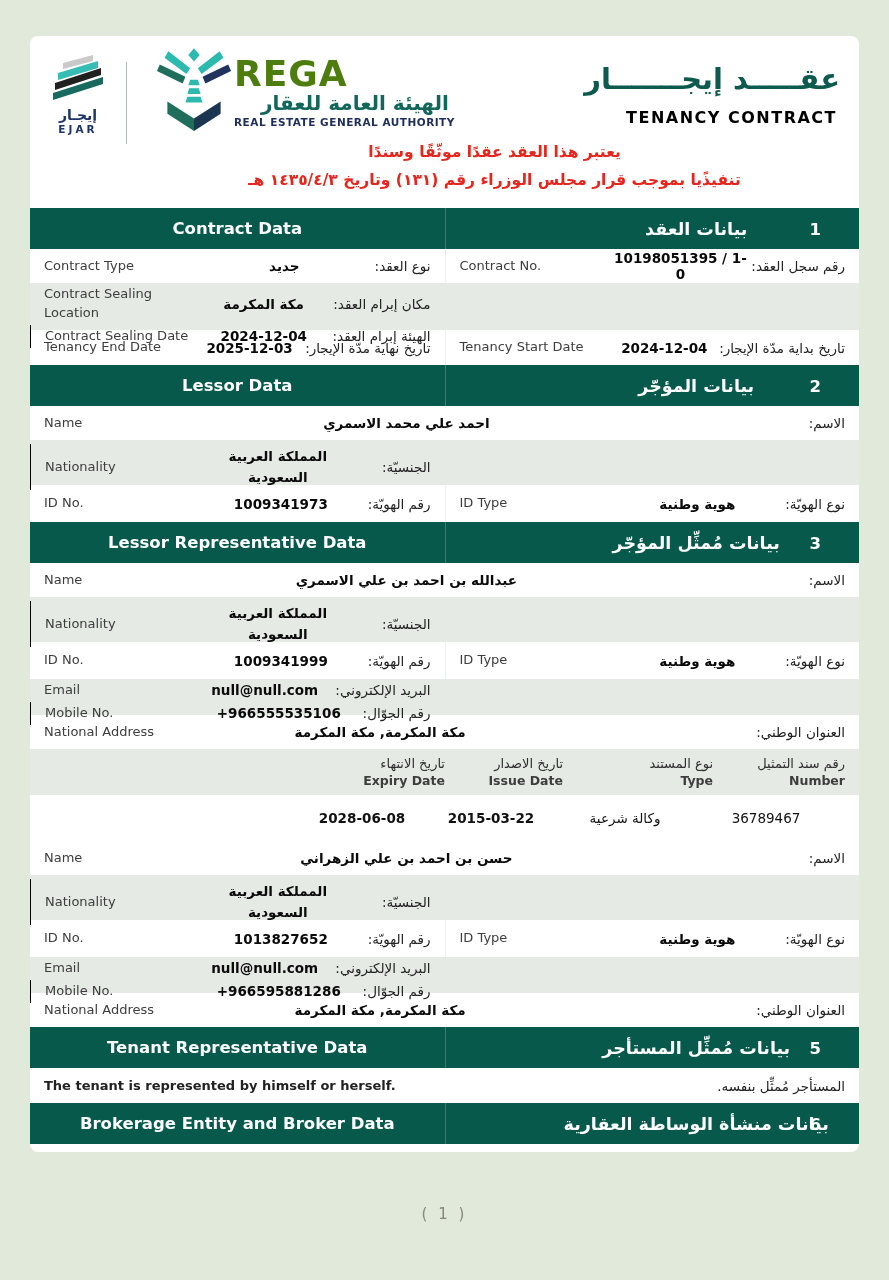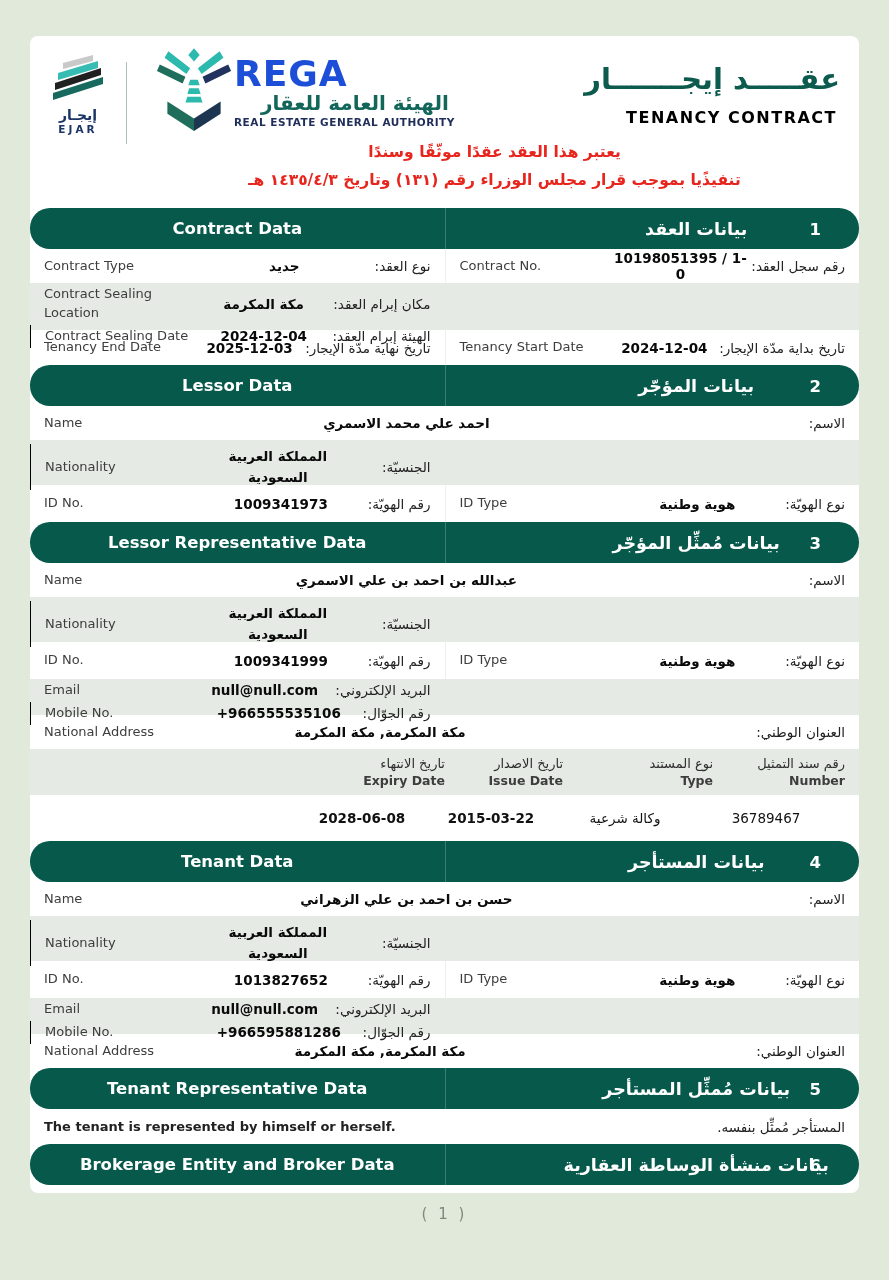--- a/index.html
+++ b/index.html
@@ -16,29 +16,29 @@
     padding-bottom: 8px;
   }
   
   .hdr { position: relative; height: 172px; }
   .ejar { position: absolute; left: 16px; top: 18px; width: 64px; text-align: center; }
   .ejar-ar { color: #1c3566; font-weight: bold; font-size: 14px; margin-top: 1px; }
   .ejar-en { color: #1c3566; font-weight: bold; font-size: 10.5px; letter-spacing: 3px; }
   .hdr-divider { position: absolute; left: 96px; top: 26px; height: 82px; width: 1px; background: #a9c1ba; }
   .rega { position: absolute; left: 126px; top: 12px; display: flex; align-items: center; }
   .rega-text { margin-left: 2px; }
-  .rega-word { font-size: 36px; font-weight: bold; color: #1d4ed8; line-height: 1.0; letter-spacing: 1px; }
+  .rega-word { font-size: 36px; font-weight: bold; color: #4d7c0f; line-height: 1.0; letter-spacing: 1px; }
   .rega-ar { font-size: 20px; font-weight: bold; color: #12665a; line-height: 1.15; direction: rtl; text-align: right; padding-right: 6px; }
   .rega-cap { font-size: 10.5px; font-weight: bold; color: #1e2d5a; letter-spacing: 0.5px; margin-top: 1px; }
   .title-ar { position: absolute; right: 19px; top: 26px; font-size: 29px; font-weight: bold; color: #0d5a4e; direction: rtl; }
   .title-en { position: absolute; right: 22px; top: 72px; font-size: 16px; font-weight: bold; color: #000000; letter-spacing: 1.5px; }
   .notice { position: absolute; left: 130px; right: 30px; top: 102px; text-align: center;
             color: #e7251d; font-weight: bold; font-size: 15.5px; line-height: 28px; direction: rtl; }
   
-  .sec-bar { height: 41px; background: #06594b; display: flex; color: #fff; border-radius: 20px; }
+  .sec-bar { height: 41px; background: #06594b; display: flex; color: #fff; }
   .sec-en { width: 50%; display: flex; align-items: center; justify-content: center;
             font-weight: bold; font-size: 16.5px; }
   .sec-right { width: 50%; position: relative; display: flex; align-items: center; justify-content: center;
                border-left: 1px solid rgba(255,255,255,0.22); }
   .sec-ar { font-weight: bold; font-size: 17.5px; direction: rtl; transform: translateX(44px); }
   .sec-num { position: absolute; right: 38px; top: 50%; transform: translateY(-50%);
              font-weight: bold; font-size: 16.5px; }
   
   .row { display: flex; align-items: stretch; background: #fff; }
   .row.gray { background: #e5eae4; flex-direction: column; }
@@ -267,27 +267,20 @@
       <div class="dch-en">Number</div>
     </div>
   </div>
   <div class="doc-vals">
     <div class="dc dc-exp dcv b">2028-06-08</div>
     <div class="dc dc-iss dcv b">2015-03-22</div>
     <div class="dc dc-type dcv">وكالة شرعية</div>
     <div class="dc dc-num dcv">36789467</div>
   </div>
 
-  <div class="sec-bar">
-    <div class="sec-en">Tenant Data</div>
-    <div class="sec-right">
-      <span class="sec-ar">بيانات المستأجر</span>
-      <span class="sec-num">4</span>
-    </div>
-  </div>
   <div class="row row-name">
     <div class="full">
       <span class="f-en">Name</span>
       <span class="f-val">حسن بن احمد بن علي الزهراني</span>
       <span class="f-ar">الاسم:</span>
     </div>
   </div>
   <div class="row row-nat gray">
     <div class="half"></div>
     <div class="half rgt nat">

